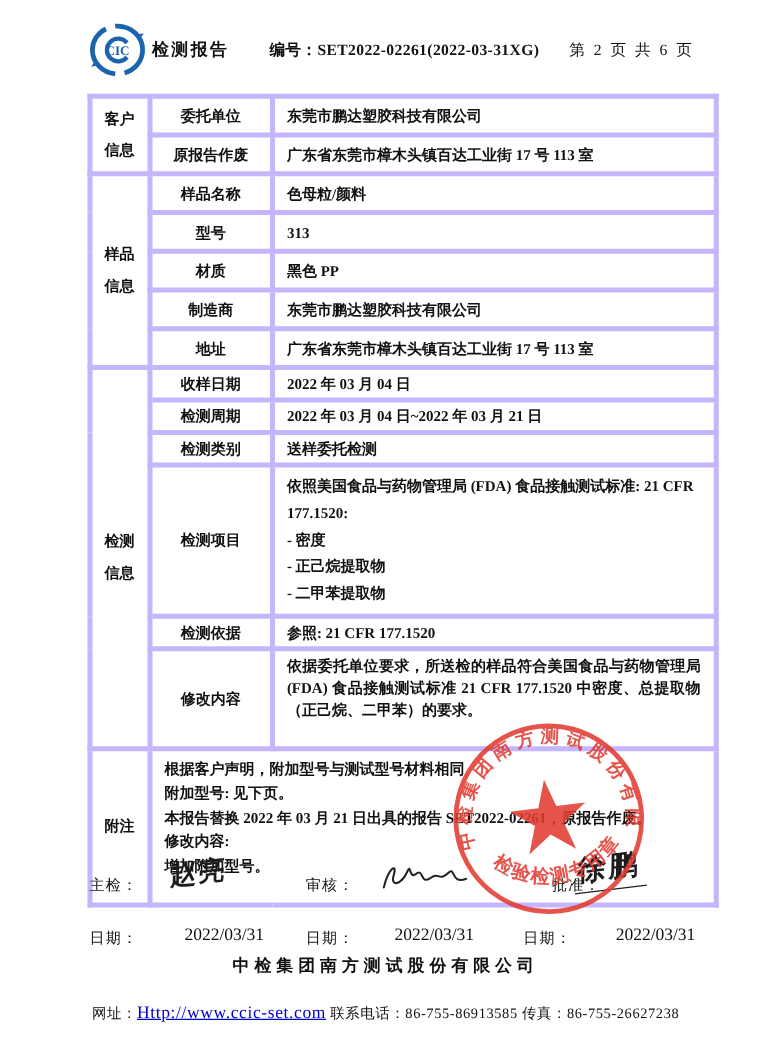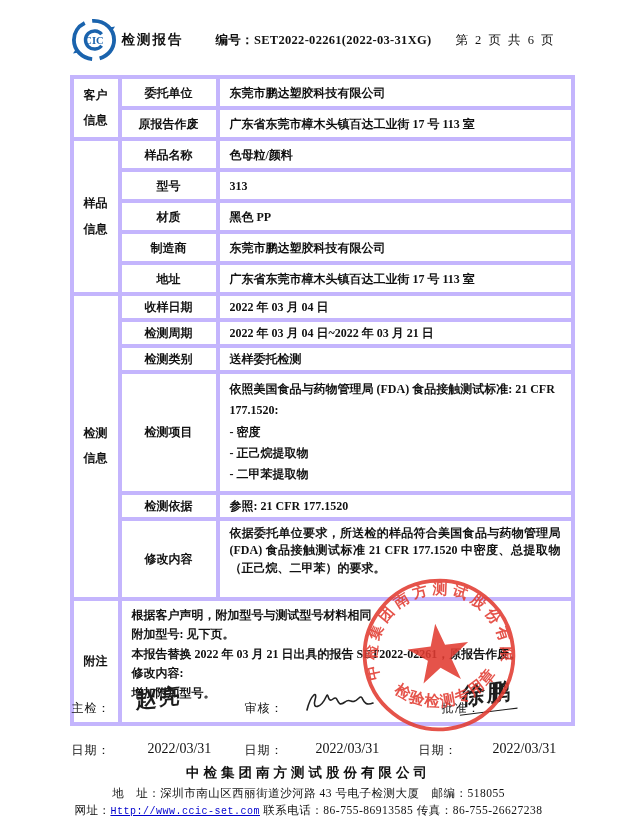--- a/index.html
+++ b/index.html
@@ -65,21 +65,21 @@
   .stamp {
     position:absolute; left:350px; top:574px; width:162px; height:162px;
     transform:rotate(-7deg); opacity:.88; z-index:5; pointer-events:none;
   }
   
   .footer { position:absolute; left:0; right:0; text-align:center; }
   .f-company { top:764px; font-size:13.5px; font-weight:bold; letter-spacing:4px; }
   .f-line2  { top:786px; font-size:11.5px; letter-spacing:.5px; }
   .f-line3  { top:803px; font-size:11.5px; letter-spacing:.5px; }
   .weblink {
-    font-family:Liberation Mono, monospace; font-size:10px;
+    font-family:Liberation Serif, serif; font-size:14px;
     color:#0000cc; text-decoration:underline;
   }
 </style>
 </head>
 <body>
 
 <div class="page">
 
   <div class="header">
     <svg class="logo" viewBox="0 0 50 46">
@@ -204,16 +204,15 @@
     <polygon fill="#e23c32" points="85,52 92.6,75.2 117,75.2 97.3,89.6 104.8,112.8 85,98.4 65.2,112.8 72.7,89.6 53,75.2 77.4,75.2"></polygon>
     <text font-size="15.5" fill="#e23c32" font-weight="bold" letter-spacing="4.5" font-family="Liberation Serif, serif">
       <textPath href="#ringPath" startOffset="4%">中检集团南方测试股份有限公司</textPath>
     </text>
     <text font-size="16" fill="#e23c32" font-weight="bold" letter-spacing="1.5" font-family="Liberation Serif, serif">
       <textPath href="#bannerPath" startOffset="4%">检验检测专用章</textPath>
     </text>
   </svg>
 
   <div class="footer f-company">中检集团南方测试股份有限公司</div>
-  <div class="footer f-line2">地　址：深圳市南山区西丽街道沙河路 43 号电子检测大厦　邮编：518055</div>
   <div class="footer f-line3"><span>网址：</span><a class="weblink" href="#">Http://www.ccic-set.com</a><span> <span>联系电话：86-755-86913585 传真：86-755-26627238</span></span></div>
 
 </div>
 
 </body></html>

